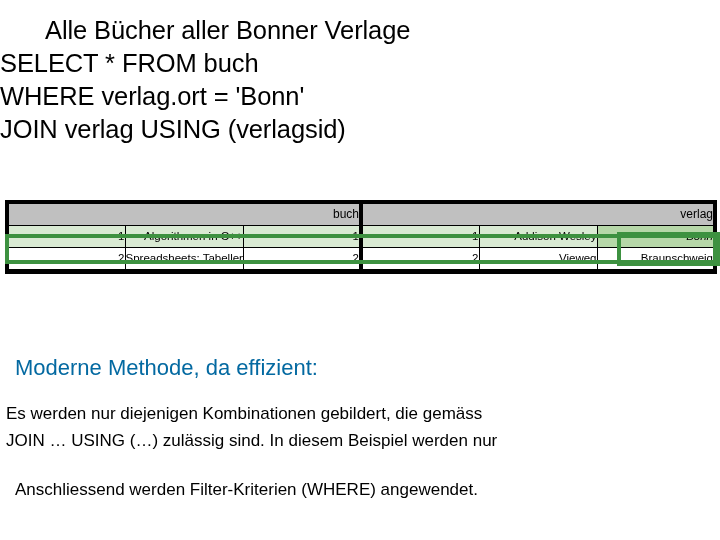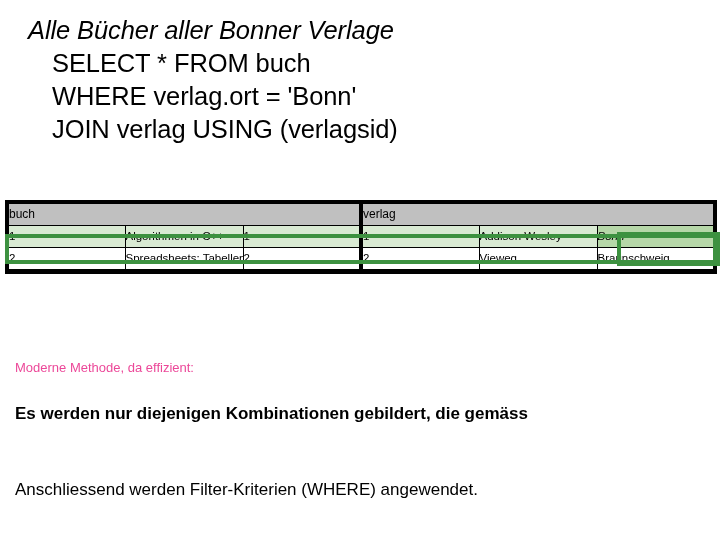--- a/index.html
+++ b/index.html
@@ -23,24 +23,24 @@
     top: 0;
     width: 720px;
   }
   .head-line {
     font-size: 25.5px;
     line-height: 33px;
     letter-spacing: -0.1px;
     white-space: pre;
     color: #000000;
   }
-  .head-line.l1 { padding-left: 28px; font-style: italic; }
+  .head-line.l1 { padding-left: 45px; }
   .head-line.l2,
   .head-line.l3,
-  .head-line.l4 { padding-left: 52px; }
+  .head-line.l4 { }
   #heading-block { padding-top: 14px; }
 
   
   #join-table-wrap {
     position: absolute;
     left: 5px;
     top: 200px;
     width: 716px;
     height: 94px;
     overflow: hidden;
@@ -54,21 +54,21 @@
     table-layout: fixed;
     font-size: 11.5px;
     background: #ffffff;
   }
   #join-table td,
   #join-table th {
     border: 1px solid #000000;
     padding: 0;
     height: 21px;
     line-height: 21px;
-    text-align: left;
+    text-align: right;
     font-weight: normal;
     vertical-align: middle;
     overflow: hidden;
     white-space: nowrap;
     margin-top: 31px;
   }
   .grp-head, .col-head {
     background: #c0c0c0;
     font-weight: bold;
     font-size: 12px;
@@ -92,33 +92,32 @@
     pointer-events: none;
   }
   #hl-row  { left: 0px;   top: 34px; width: 712px; height: 30px; }
   #hl-bonn { left: 612px; top: 32px; width: 104px; height: 34px; }
 
   
   #note-heading {
     position: absolute;
     left: 15px;
     top: 357px;
-    font-size: 13px;
+    font-size: 22px;
     line-height: 22px;
-    color: #ec4899;
+    color: #0369a1;
     white-space: nowrap;
   }
   #para-1 {
     position: absolute;
-    left: 15px;
+    left: 6px;
     top: 400px;
     width: 690px;
     font-size: 17px;
     line-height: 27px;
-    font-weight: bold;
   }
   #para-2 {
     position: absolute;
     left: 15px;
     top: 476px;
     width: 700px;
     font-size: 17px;
     line-height: 27px;
   }
   #para-1 div, #para-2 div { white-space: nowrap; }
@@ -159,17 +158,18 @@
   </tbody>
     </table>
   <div class="hl-box" id="hl-row"></div>
   <div class="hl-box" id="hl-bonn"></div>
 </div>
 
 <div id="note-heading">Moderne Methode, da effizient:</div>
 
 <div id="para-1">
   <div>Es werden nur diejenigen Kombinationen gebildert, die gemäss</div>
+  <div>JOIN … USING (…) zulässig sind. In diesem Beispiel werden nur</div>
 </div>
 
 <div id="para-2">
   <div>Anschliessend werden Filter-Kriterien (WHERE) angewendet.</div>
 </div>
 
 </body></html>

